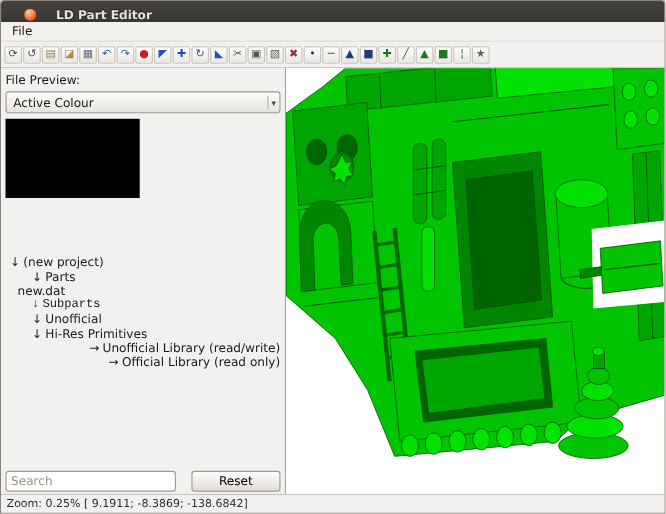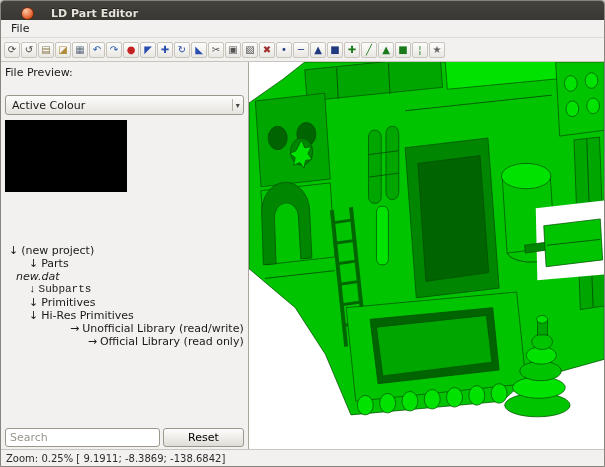--- a/index.html
+++ b/index.html
@@ -21,32 +21,32 @@
   
   .toolbar{flex:0 0 21px;display:flex;align-items:center;gap:1px;padding:1px 3px;background:#f2f1f0;
            border-bottom:1px solid #c8c5bf}
   .tool-btn{width:16px;height:16px;flex:0 0 16px;display:flex;align-items:center;justify-content:center;
             font-size:10px;line-height:1;background:linear-gradient(#fdfdfc,#e9e7e2);
             border:1px solid #c9c5bd;border-radius:2px;cursor:pointer;overflow:hidden;box-sizing:border-box}
   
   .main{flex:1;display:flex;min-height:0}
   .sidebar{flex:0 0 158px;display:flex;flex-direction:column;background:#f2f1f0;
            border-right:1px solid #aaa69e;padding:3px 4px 2px;box-sizing:border-box}
-  .preview-label{margin:1px 0 16px}
+  .preview-label{margin:1px 0 4px}
   .combo{display:flex;align-items:center;height:20px;flex:0 0 20px;cursor:pointer;
          background:linear-gradient(#fdfdfc,#e6e4df);border:1px solid #9d988e;border-radius:3px;
          padding:0 3px 0 6px;margin-bottom:5px;box-sizing:border-box}
   .combo-value{flex:1}
   .combo-sep{width:1px;height:12px;background:#b5b1a8;margin:0 3px}
   .combo-arrow{font-size:8px;color:#444}
   .preview-canvas{width:122px;height:72px;background:#000;margin-bottom:8px}
   .tree{flex:1;overflow:hidden}
   .tree-item{line-height:13px;cursor:pointer}
   .tree-arrow{display:inline-block;margin-right:3px}
-  .search-row{display:flex;gap:3px;margin-top:2px;align-items:flex-end}
+  .search-row{display:flex;gap:14px;margin-top:2px;align-items:flex-end}
   .search-input{flex:1;height:19px;border:1px solid #9d988e;border-radius:3px;background:#fff;
                 padding:0 4px;font:inherit;color:#222;min-width:0;box-sizing:border-box}
   .search-input::placeholder{color:#9a968e}
   .reset-btn{height:19px;padding:0 24px;background:linear-gradient(#fdfdfc,#e0ddd7);
              border:1px solid #9d988e;border-radius:3px;font:inherit;cursor:pointer}
   .viewport{flex:1;position:relative;background:#fff;overflow:hidden}
   .model-svg{position:absolute;inset:0;width:100%;height:100%}
   
   .statusbar{flex:0 0 16px;display:flex;align-items:center;padding:0 5px;background:#f2f1f0;
              border-top:1px solid #c8c5bf;font-size:10px;color:#2b2b2b}
@@ -140,30 +140,30 @@
       <div class="tree">
 
           <div class="tree-item" style="text-indent: 2px; margin-top: 44px;">
             <span class="tree-arrow">↓</span><span>(new project)</span>
           </div>
 
           <div class="tree-item" style="text-indent: 12px;">
             <span class="tree-arrow">↓</span><span>Parts</span>
           </div>
 
-          <div class="tree-item" style="text-indent: 8px; font-style: italic;">
+          <div class="tree-item" style="text-indent: 8px;">
             <span class="tree-arrow"></span><span>new.dat</span>
           </div>
 
           <div class="tree-item" style="text-indent: 12px; font-family: Liberation Mono, monospace;">
             <span class="tree-arrow">↓</span><span>Subparts</span>
           </div>
 
           <div class="tree-item" style="text-indent: 12px;">
-            <span class="tree-arrow">↓</span><span>Primitives</span>
+            <span class="tree-arrow">↓</span><span>Unofficial</span>
           </div>
 
           <div class="tree-item" style="text-indent: 12px;">
             <span class="tree-arrow">↓</span><span>Hi-Res Primitives</span>
           </div>
 
           <div class="tree-item" style="text-indent: 12px; text-align: right;">
             <span class="tree-arrow">→</span><span>Unofficial Library (read/write)</span>
           </div>
 

